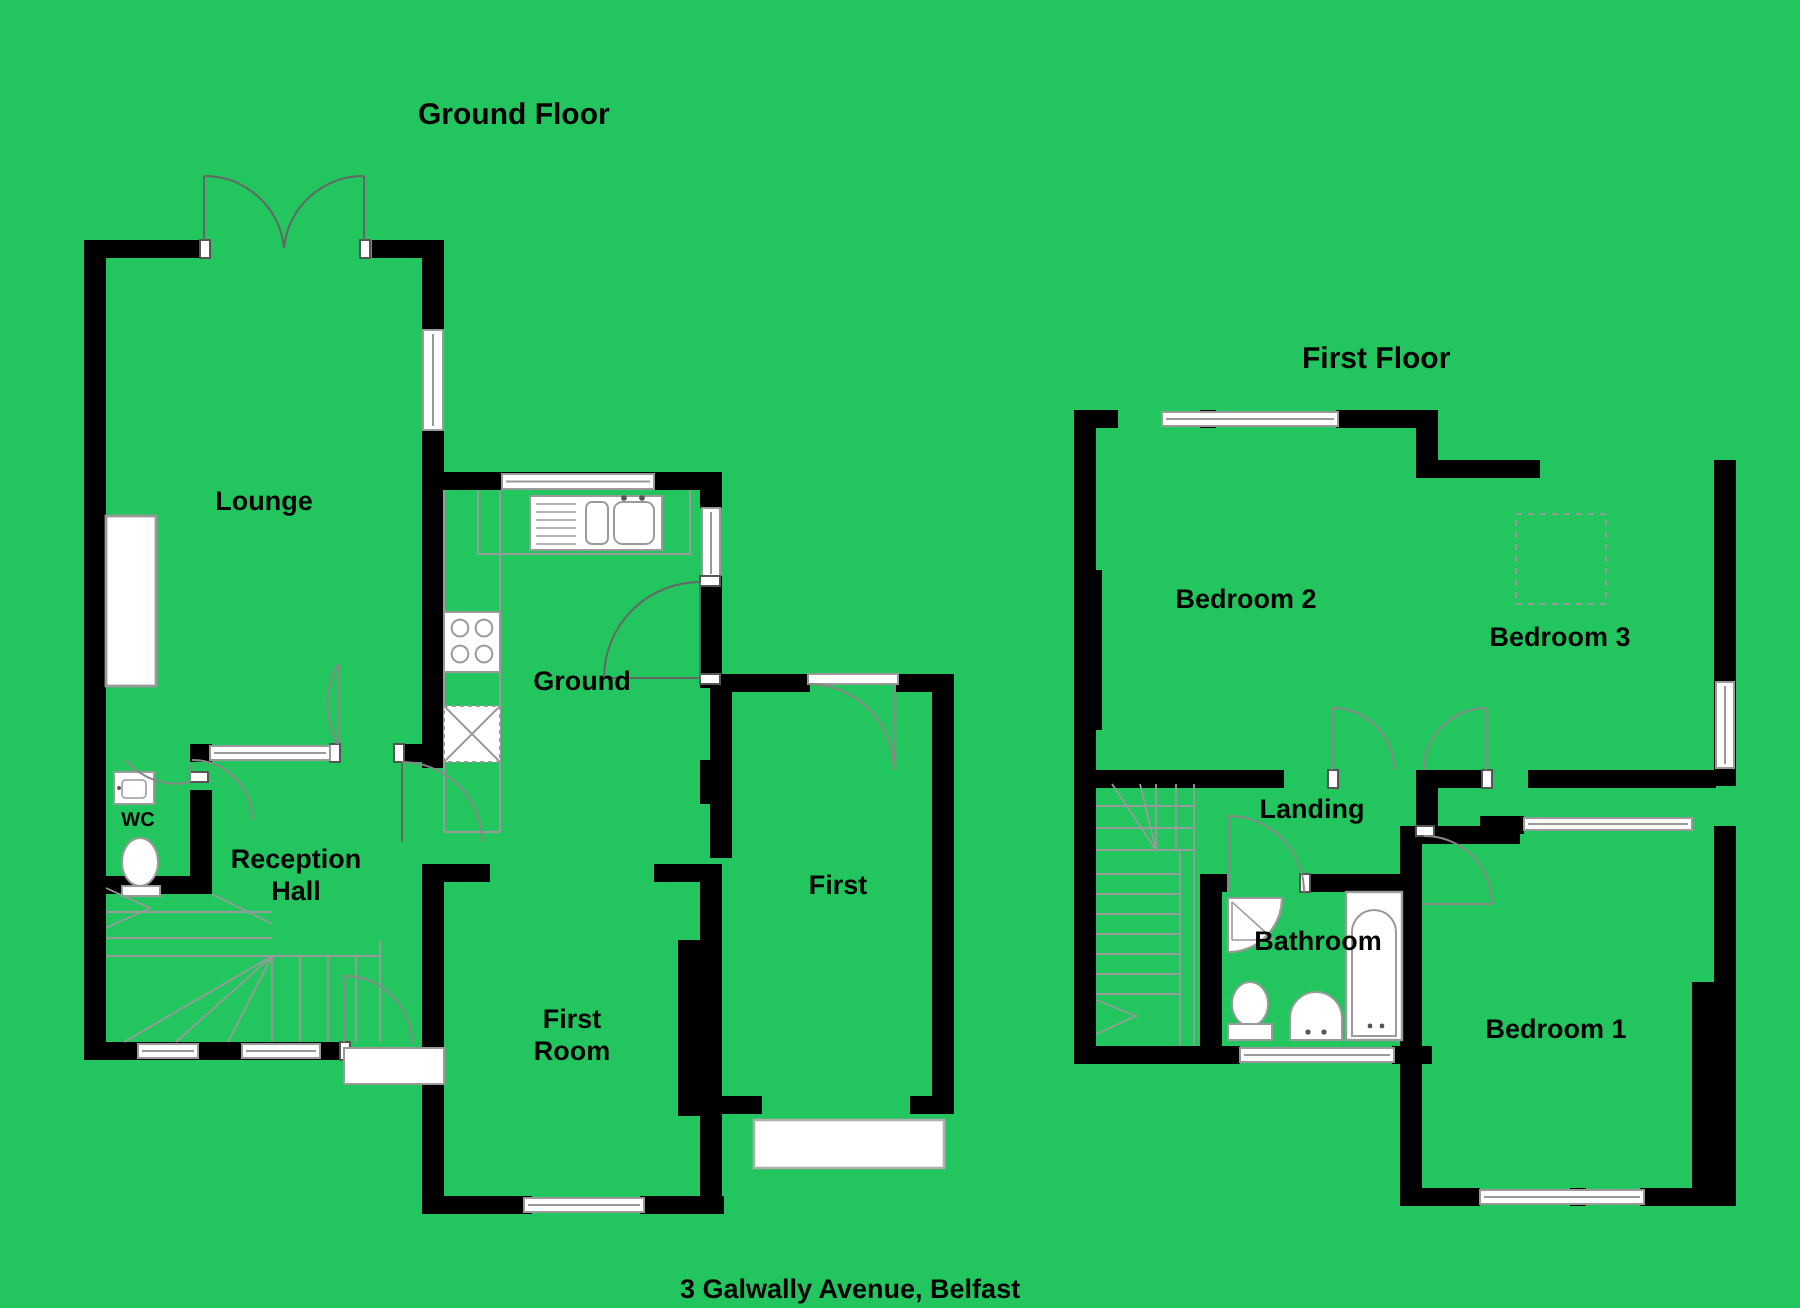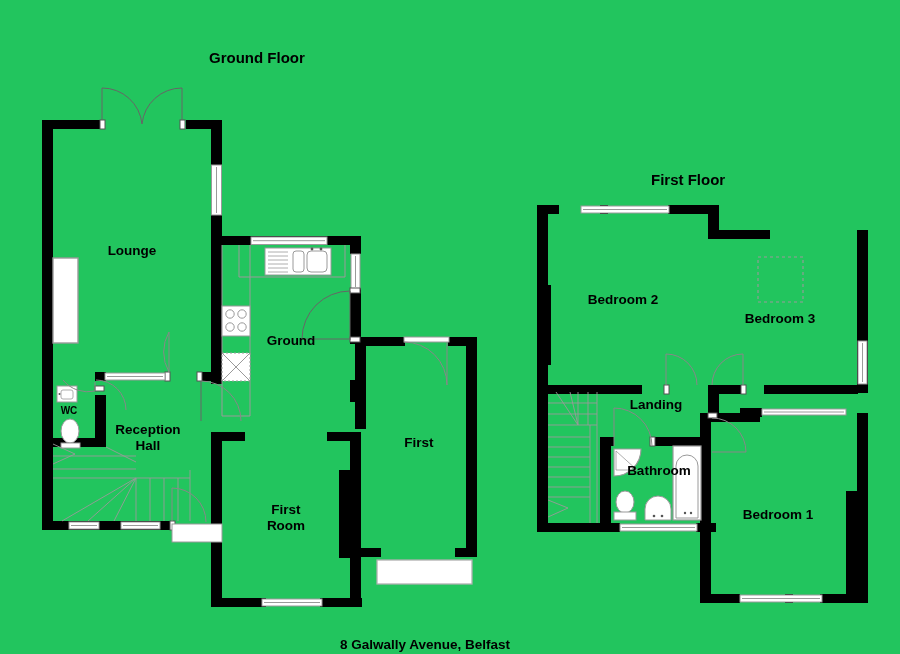--- a/index.html
+++ b/index.html
@@ -462,15 +462,15 @@
   <div class="room-label" style="left:246px; top:502px; width:80px;">First
 Room</div>
   <div class="room-label" style="left:382px; top:435px; width:74px;">First</div>
 
   <div class="room-label" style="left:568px; top:292px; width:110px;">Bedroom 2</div>
   <div class="room-label" style="left:725px; top:311px; width:110px;">Bedroom 3</div>
   <div class="room-label" style="left:616px; top:397px; width:80px;">Landing</div>
   <div class="room-label" style="left:608px; top:463px; width:102px;">Bathroom</div>
   <div class="room-label" style="left:723px; top:507px; width:110px;">Bedroom 1</div>
 
-  <div class="plan-caption" style="left:340px; top:637px;">8 Galwally Avenue, Belfast</div>
+  <div class="plan-caption" style="left:340px; top:637px;">3 Galwally Avenue, Belfast</div>
 
 </div>
 
 </body></html>

